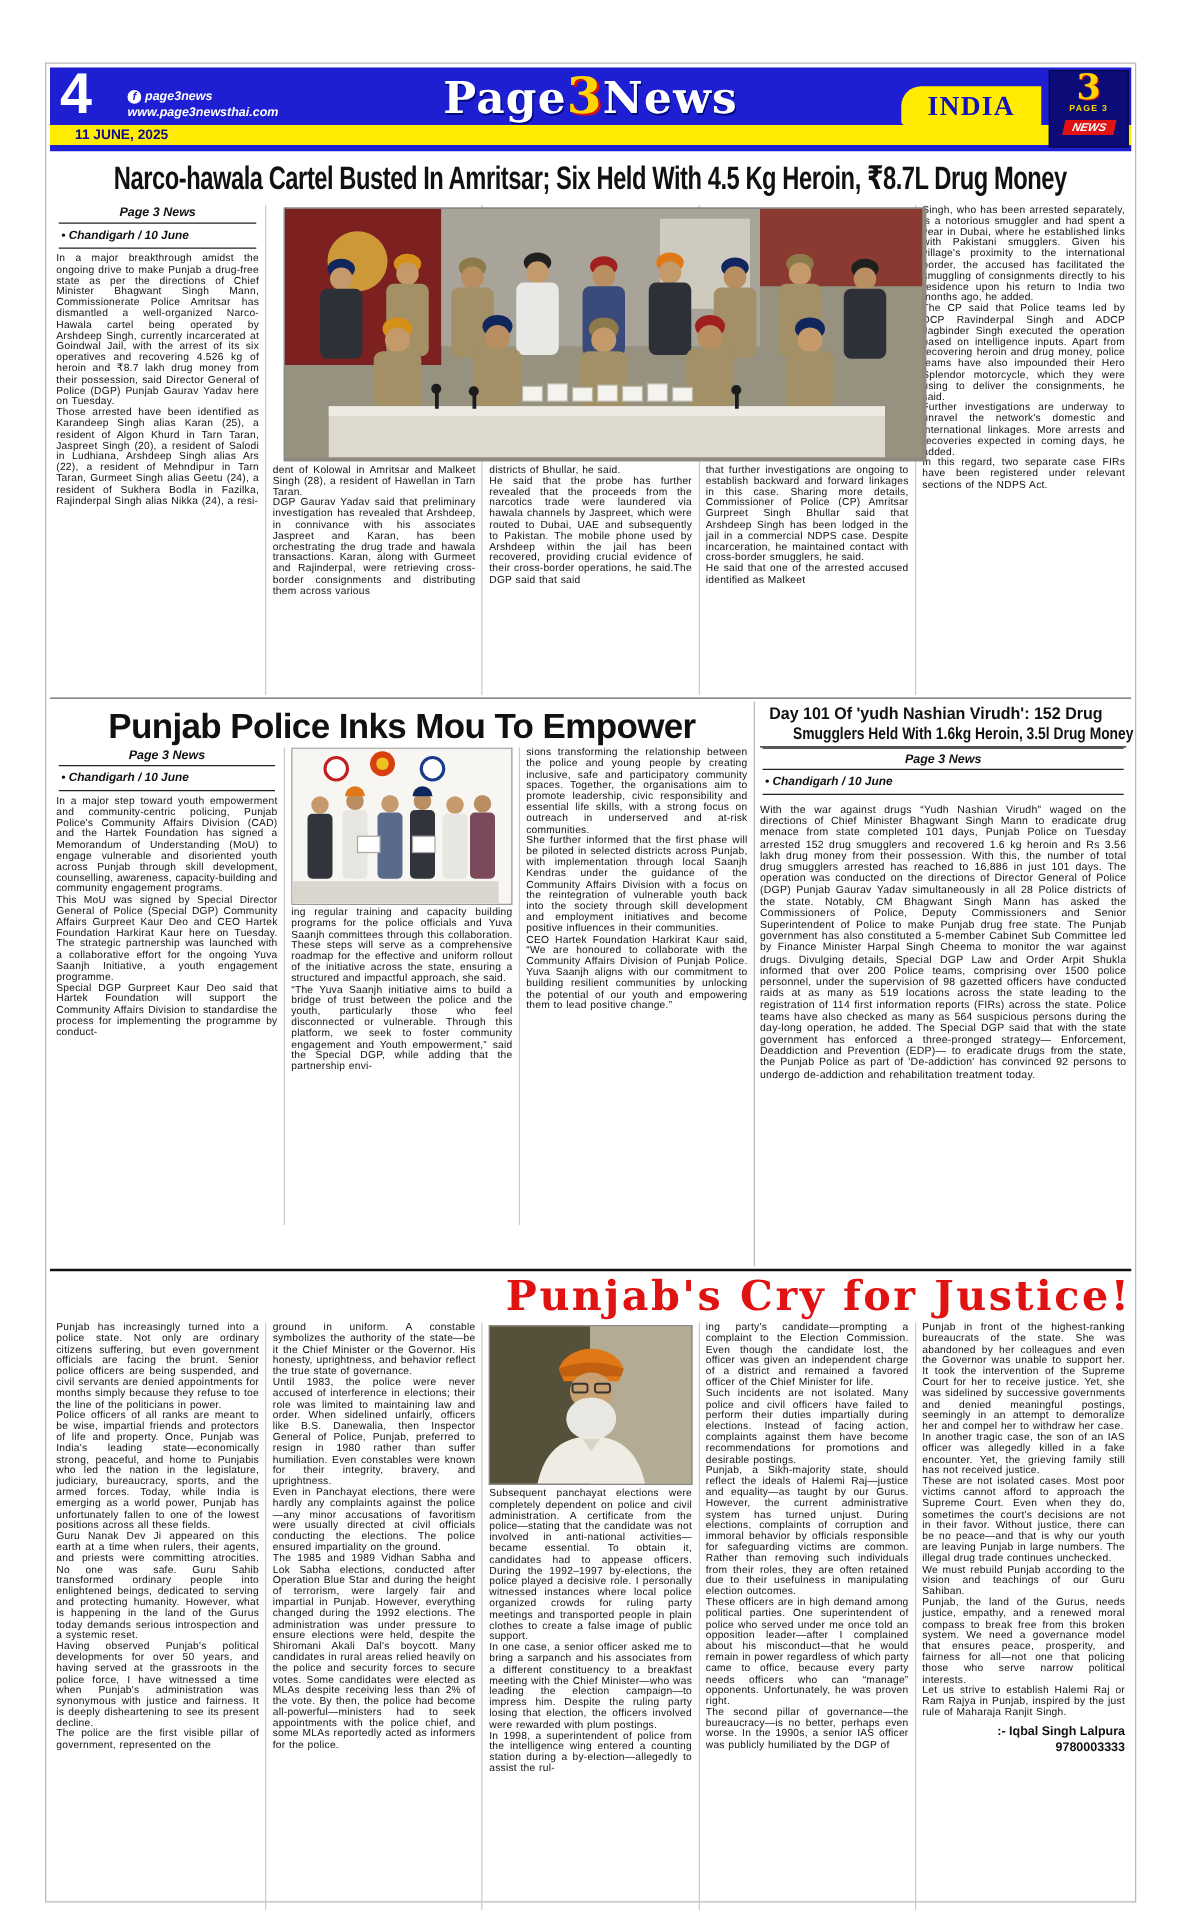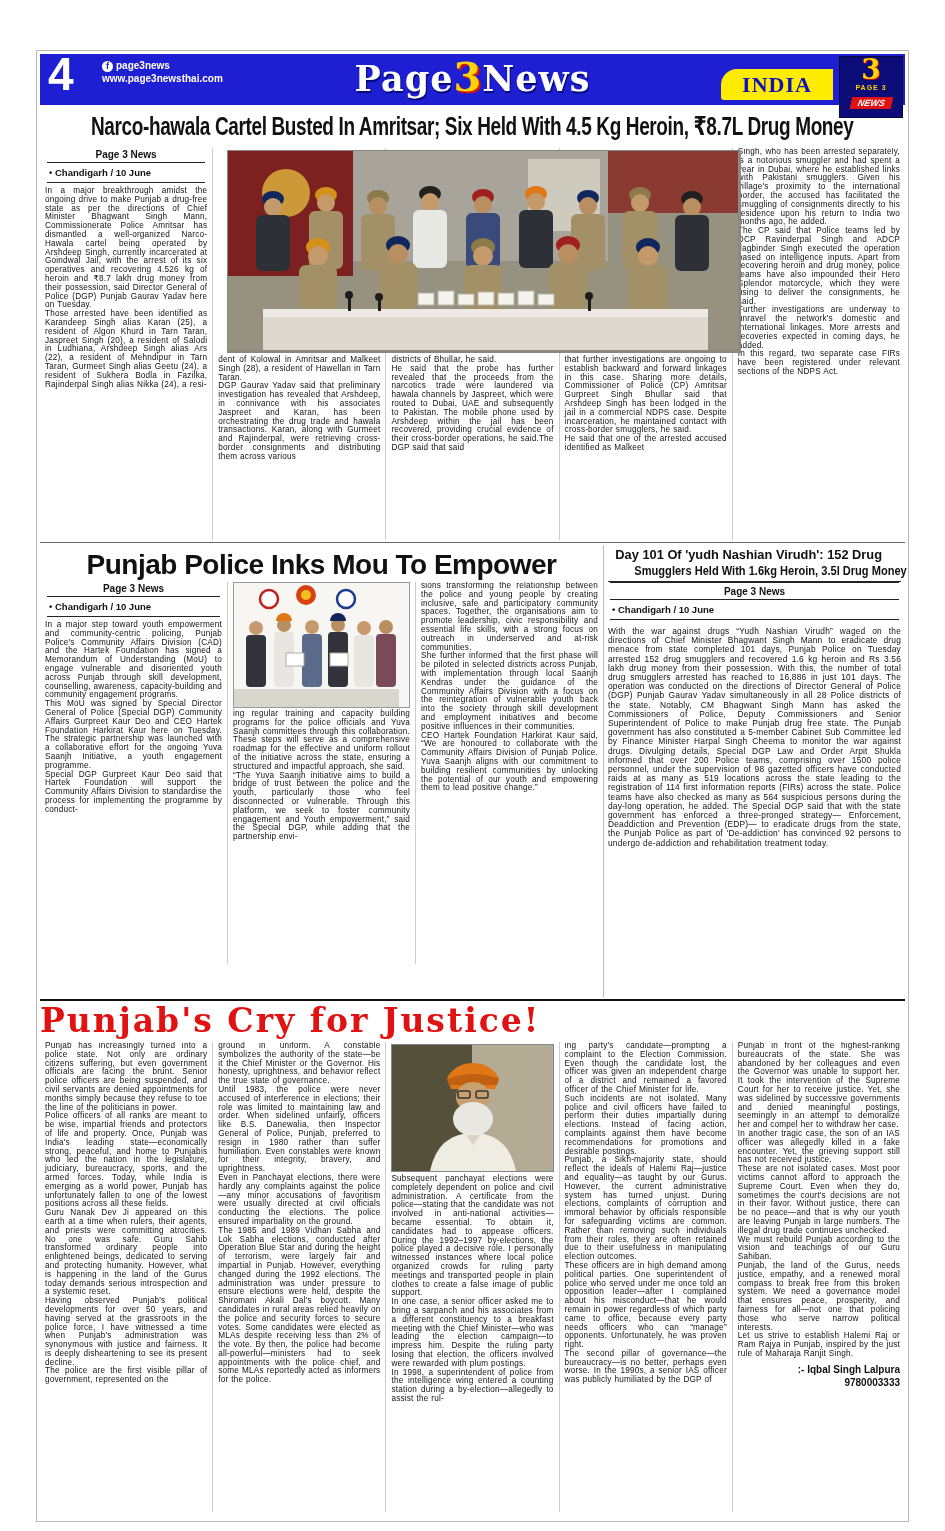--- a/index.html
+++ b/index.html
@@ -2,45 +2,45 @@
 <html><head>
 <meta charset="utf-8">
 <style>
   html,body{margin:0;padding:0;background:#fff;}
   .page{position:relative;width:945px;height:1531px;background:#fff;font-family:"Liberation Sans","DejaVu Sans",sans-serif;color:#111;overflow:hidden;}
   .frame{position:absolute;left:36px;top:50px;width:873px;height:1472px;border:1px solid #b8b8b8;background:#fff;box-sizing:border-box;padding:3px 3px 0 3px;}
 
   
   .masthead{position:relative;height:46px;background:#1e1ed2;}
   .m-num{position:absolute;left:8px;top:-4px;font-size:46px;font-weight:bold;color:#fff;line-height:48px;}
-  .m-social{position:absolute;left:62px;top:5px;color:#fff;font-size:10px;font-weight:bold;line-height:13px;}
+  .m-social{position:absolute;left:62px;top:17px;color:#fff;font-size:10px;font-weight:bold;line-height:13px;font-style:italic;}
   .fb{display:inline-block;width:11px;height:11px;border-radius:50%;background:#fff;color:#1e1ed2;font-size:9px;font-weight:bold;text-align:center;line-height:11px;margin-right:3px;}
   .m-title{position:absolute;left:0;right:0;top:0;text-align:center;font-family:"DejaVu Serif",serif;font-weight:bold;font-size:35px;line-height:46px;color:#fff;text-shadow:1px 2px 0 #000a7a;letter-spacing:1px;}
   .m-title .t3{color:#ffd400;text-shadow:2px 2px 0 #d01414;font-size:40px;}
   .m-india{position:absolute;right:72px;top:15px;height:31px;width:112px;background:#ffec00;border-radius:16px 0 0 3px;display:flex;align-items:center;justify-content:center;font-family:"Liberation Serif","DejaVu Serif",serif;font-weight:bold;font-size:22px;color:#1212b8;letter-spacing:1px;}
   .m-logo{position:absolute;right:2px;top:2px;width:64px;height:62px;background:#0c0c78;z-index:3;text-align:center;border:1px solid #060640;box-sizing:border-box;}
   .m-logo .n3{display:block;font-family:"DejaVu Serif",serif;font-weight:bold;font-size:28px;line-height:26px;color:#ffd400;text-shadow:1px 1px 0 #d01414;}
   .m-logo .pg{display:block;font-size:7px;font-weight:bold;color:#ffd400;letter-spacing:1px;line-height:9px;}
   .m-logo .nw{display:inline-block;background:#e01212;color:#fff;font-style:italic;font-weight:bold;font-size:9px;padding:1px 7px;transform:skewX(-12deg);margin-top:2px;}
   .date-strip{height:16px;background:#ffec00;font-size:11px;font-weight:bold;color:#0c0c8c;line-height:16px;padding-left:20px;}
   .blue-strip{height:5px;background:#1e1ed2;}
 
   
   .h1wrap{height:42px;display:flex;align-items:center;justify-content:center;overflow:hidden;}
   .h1line{white-space:nowrap;font-weight:bold;font-size:26px;letter-spacing:-0.5px;transform:scaleX(0.73);transform-origin:center;}
   .h2wrap{text-align:center;padding:4px 0 2px 0;}
   .h2line{display:block;font-weight:bold;font-size:28px;line-height:31px;letter-spacing:-0.5px;}
   .h3wrap{text-align:left;padding:2px 0;border-bottom:1px solid #222;}
   .h3line{display:block;white-space:nowrap;font-weight:bold;font-size:13.5px;line-height:16px;transform-origin:center;}
   .h3a{transform:scaleX(0.95);}
   .h3b{transform:scaleX(0.82);}
-  .redhead{text-align:left;font-family:"DejaVu Serif",serif;font-weight:bold;font-size:33px;line-height:36px;color:#e01212;letter-spacing:2px;padding:2px 0 3px 0;}
+  .redhead{text-align:right;font-family:"DejaVu Serif",serif;font-weight:bold;font-size:33px;line-height:36px;color:#e01212;letter-spacing:2px;padding:2px 0 3px 0;}
 
   
-  .byline{margin:0 2px 4px 2px;}
+  .byline{margin:0 2px 4px 2px;font-style:italic;}
   .by-src{text-align:center;font-weight:bold;font-size:10px;line-height:13px;border-bottom:1px solid #222;padding-bottom:1px;}
   .by-date{font-weight:bold;font-size:9.5px;line-height:14px;border-bottom:1px solid #222;padding:3px 0 2px 2px;}
   .by-center .by-src{border-top:1px solid #222;padding-top:2px;}
 
   
   .cols{display:flex;}
   .col{flex:1;min-width:0;padding:0 5px;overflow:hidden;}
   .col + .col{border-left:1px solid #cccccc;}
   .para{margin:0;font-size:8.2px;line-height:8.8px;letter-spacing:0.2px;word-spacing:0.4px;text-align:justify;}
   .rule{border-top:1px solid #666;margin:2px 0;}
@@ -76,20 +76,21 @@
         <div>www.page3newsthai.com</div>
       </div>
       <div class="m-title"><span>Page</span><span class="t3">3</span><span>News</span></div>
       <div class="m-india">INDIA</div>
       <div class="m-logo">
         <span class="n3">3</span>
         <span class="pg">PAGE 3</span>
         <span class="nw">NEWS</span>
       </div>
     </div>
+    <div class="date-strip">11 JUNE, 2025</div>
     <div class="blue-strip"></div>
 
     <div class="h1wrap">
       <span class="h1line">Narco-hawala Cartel Busted In Amritsar; Six Held With 4.5 Kg Heroin, ₹8.7L Drug Money</span>
     </div>
     <div class="art1">
       <div class="photo1">
         <svg width="510" height="199" viewBox="0 0 510 199">
           <rect x="0" y="0" width="510" height="199" fill="#96927f"></rect>
           <rect x="0" y="0" width="125" height="125" fill="#7c2020"></rect>
@@ -329,21 +330,21 @@
               <p class="para">ing party's candidate—prompting a complaint to the Election Commission. Even though the candidate lost, the officer was given an independent charge of a district and remained a favored officer of the Chief Minister for life.</p>
               <p class="para">Such incidents are not isolated. Many police and civil officers have failed to perform their duties impartially during elections. Instead of facing action, complaints against them have become recommendations for promotions and desirable postings.</p>
               <p class="para">Punjab, a Sikh-majority state, should reflect the ideals of Halemi Raj—justice and equality—as taught by our Gurus. However, the current administrative system has turned unjust. During elections, complaints of corruption and immoral behavior by officials responsible for safeguarding victims are common. Rather than removing such individuals from their roles, they are often retained due to their usefulness in manipulating election outcomes.</p>
               <p class="para">These officers are in high demand among political parties. One superintendent of police who served under me once told an opposition leader—after I complained about his misconduct—that he would remain in power regardless of which party came to office, because every party needs officers who can “manage” opponents. Unfortunately, he was proven right.</p>
               <p class="para">The second pillar of governance—the bureaucracy—is no better, perhaps even worse. In the 1990s, a senior IAS officer was publicly humiliated by the DGP of</p>
             </div>
           </div>
         <div class="col">
           <div>
               <p class="para">Punjab in front of the highest-ranking bureaucrats of the state. She was abandoned by her colleagues and even the Governor was unable to support her. It took the intervention of the Supreme Court for her to receive justice. Yet, she was sidelined by successive governments and denied meaningful postings, seemingly in an attempt to demoralize her and compel her to withdraw her case.</p>
-              <p class="para">In another tragic case, the son of an IAS officer was allegedly killed in a fake encounter. Yet, the grieving support still has not received justice.</p>
+              <p class="para">In another tragic case, the son of an IAS officer was allegedly killed in a fake encounter. Yet, the grieving family still has not received justice.</p>
               <p class="para">These are not isolated cases. Most poor victims cannot afford to approach the Supreme Court. Even when they do, sometimes the court's decisions are not in their favor. Without justice, there can be no peace—and that is why our youth are leaving Punjab in large numbers. The illegal drug trade continues unchecked.</p>
               <p class="para">We must rebuild Punjab according to the vision and teachings of our Guru Sahiban.</p>
               <p class="para">Punjab, the land of the Gurus, needs justice, empathy, and a renewed moral compass to break free from this broken system. We need a governance model that ensures peace, prosperity, and fairness for all—not one that policing those who serve narrow political interests.</p>
               <p class="para">Let us strive to establish Halemi Raj or Ram Rajya in Punjab, inspired by the just rule of Maharaja Ranjit Singh.</p>
             </div>
           <div class="signature">
             <div>:- Iqbal Singh Lalpura</div>
             <div>9780003333</div>
           </div>
         </div>

